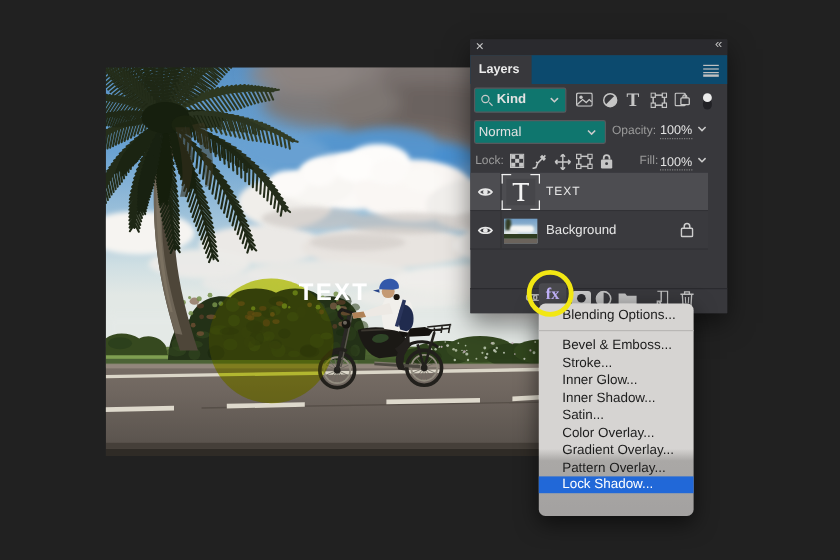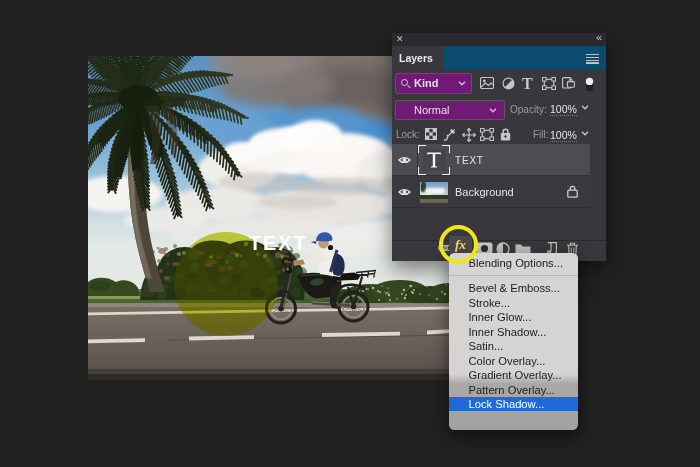--- a/index.html
+++ b/index.html
@@ -7,31 +7,31 @@
 .panel{position:absolute;left:392px;top:33px;width:214px;height:228px;background:#38383c;box-shadow:0 8px 20px rgba(0,0,0,0.5)}
 .tstrip{position:absolute;left:0;top:0;width:214px;height:13px;background:#2a2a2e}
 .xico{position:absolute;left:4px;top:1px;font-size:9px;color:#c8c8c8}
 .chev2{position:absolute;right:5px;top:-2px;font-size:11px;letter-spacing:-1px;color:#c0c0c0}
 .tabrow{position:absolute;left:0;top:13px;width:214px;height:24px;background:#0c4a6e}
 .tab{position:absolute;left:0;top:0;width:51px;height:24px;background:#38383c;color:#ececec;font-size:10.5px;font-weight:bold;line-height:24px;padding-left:7px}
 .menuico{position:absolute;right:7px;top:8px;width:13px}
 .mline{height:1.3px;background:#c0c0c0;margin-bottom:1.5px}
 .row{position:absolute;left:0;width:214px}
 .frow{top:37px;height:27px}
-.combo{position:absolute;background:#701a75;border:1px solid #58585c;border-radius:2px;color:#e2e2e2;font-size:11px}
+.combo{position:absolute;background:#0f766e;border:1px solid #58585c;border-radius:2px;color:#e2e2e2;font-size:11px}
 .kind{left:3px;top:3px;width:77px;height:21px;line-height:19px}
 .mag{position:absolute;left:5px;top:5px;width:7px;height:7px;border:1.3px solid #cacaca;border-radius:50%}
 .mag::after{content:"";position:absolute;left:5px;top:6px;width:3.5px;height:1.3px;background:#cacaca;transform:rotate(45deg)}
 .ktext{margin-left:18px;font-weight:bold}
 .cvv{position:absolute;right:5px;top:7px;line-height:0}
 .fic{position:absolute;top:7px;line-height:0}
 .ticon{color:#c6c6c6;font-size:16px;font-weight:bold;font-family:"Liberation Serif",serif;line-height:13px}
 .brow{top:64px;height:27px}
 .normal{left:3px;top:3px;width:110px;height:20px;line-height:18px}
-.ntext{margin-left:18px}
+.ntext{margin-left:3px}
 .normal .cvv{right:7px;top:7px}
 .lbl{position:absolute;color:#9b9b9b;font-size:10px}
 .val{position:absolute;color:#e2e2e2;font-size:10.5px;border-bottom:1px dotted #808080;padding-bottom:0px}
 .cvn{position:absolute;line-height:0}
 .lrow{top:91px;height:22px}
 .lic{position:absolute;top:4px;line-height:0}
 .layers{position:absolute;left:0;top:111px;width:198px}
 .lrow1{position:relative;width:198px;height:32px;background:#3a3a3e;border-bottom:1px solid #313135}
 .lrow1.sel{background:#4d4d51}
 .eyecol{position:absolute;left:0;top:0;width:26px;height:100%;border-right:1px solid #323236;display:flex;align-items:center;justify-content:center}
@@ -50,21 +50,21 @@
 .bgsky{position:absolute;inset:0;background:linear-gradient(#6f9cc6,#c4d6dc 70%)}
 .bgpalm{position:absolute;left:1px;top:0px;width:5px;height:11px;background:#333d25;border-radius:40%;filter:blur(0.7px)}
 .bgcloud{position:absolute;left:5px;top:6px;width:20px;height:6px;background:#f4f5f3;border-radius:4px;filter:blur(0.8px)}
 .bgcloud2{position:absolute;left:0px;top:10px;width:12px;height:4px;background:#e4e8e6;border-radius:4px;filter:blur(1px)}
 .bggr{position:absolute;left:0;top:13.5px;width:28px;height:3.5px;background:#2e3c20}
 .bgrd{position:absolute;left:0;top:17px;width:28px;height:4px;background:#6b635c}
 .lname{position:absolute;left:63px;top:50%;transform:translateY(-50%);color:#e6e6e6;font-size:11px}
 .lnTEXT{font-size:10px;letter-spacing:0.8px}
 .bbar{position:absolute;left:0;bottom:0;width:214px;height:21px;background:#38383c;border-top:1px solid #2a2a2e}
 .bbi{position:absolute;line-height:0}
-.fxbtn{display:inline-block;position:relative;top:-5px;background:#4a4a4e;border-radius:3px;color:#fde047;font-size:13.5px;font-style:italic;font-weight:bold;width:23px;text-align:center;height:18.5px;line-height:17.5px;font-family:"Liberation Serif",serif}
+.fxbtn{display:inline-block;position:relative;top:-5px;background:#4a4a4e;border-radius:3px;color:#c4b5fd;font-size:13.5px;font-weight:bold;width:23px;text-align:center;height:18.5px;line-height:17.5px;font-family:"Liberation Serif",serif}
 .menu{position:absolute;left:448.5px;top:253px;width:129px;height:177px;background:linear-gradient(180deg,#d6d4d2 0px,#d6d4d2 121px,#aaa8a6 131px,#a3a1a0 177px);border-radius:5.5px;box-shadow:0 6px 18px rgba(0,0,0,0.55);padding-top:3px;z-index:5}
 .mi{height:14.45px;line-height:14.7px;padding-left:20px;font-size:11.2px;color:#1c1c1c;white-space:nowrap}
 .mi.hi{background:#2168d8;color:#fff}
 .msep{height:6px;border-bottom:1px solid #b9b7b5;margin-bottom:5px}
 .ring{position:absolute;left:439px;top:225px;width:39px;height:39px;border:4.6px solid #f2e713;border-radius:50%;z-index:9}
 </style></head>
 <body>
 <div class="stage">
 <div class="photo">
       <svg width="362" height="324" viewBox="0 0 362 324" style="position:absolute;left:0;top:0">

